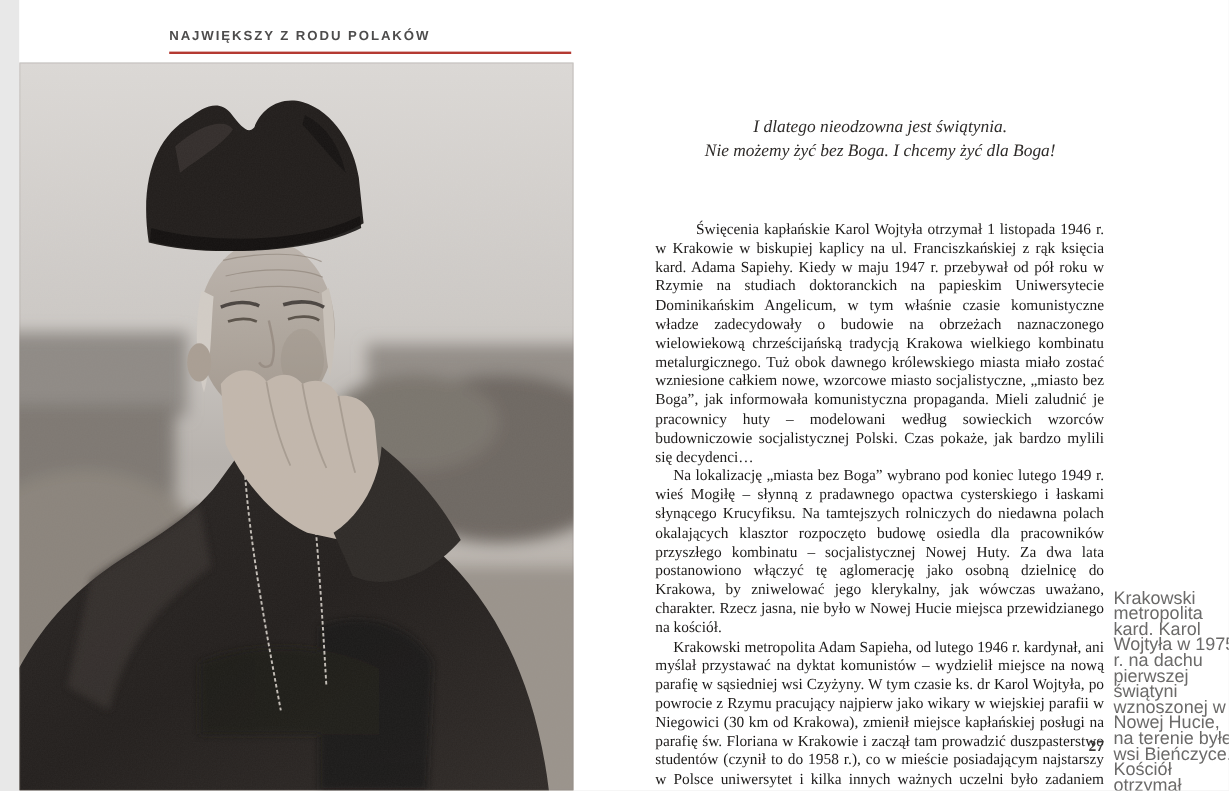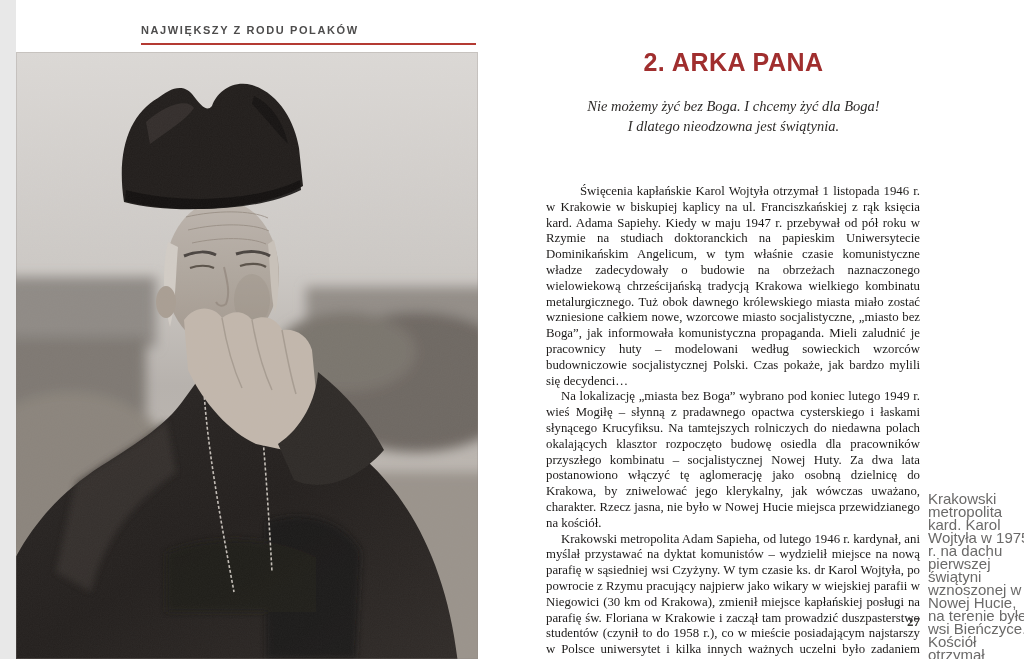--- a/index.html
+++ b/index.html
@@ -166,25 +166,24 @@
         <path d="M266,278 C270,300 274,322 280,342"></path>
       </g>
 
       <path d="M262,392 C286,376 300,348 302,320 C330,342 352,368 368,398 C340,430 304,440 278,428 Z" fill="#2e2a27"></path>
 
       <rect x="0" y="0" width="462" height="607" filter="url(#grain)"></rect>
       <rect x="0" y="0" width="462" height="607" fill="none" stroke="#8a8580" stroke-width="2" opacity="0.25"></rect>
     </svg>
   </figure>
 
-  <h1 class="chapter-title">2. ARKA PANA</h1>
 
   <div class="epigraph">
+    <span style="display:block">I dlatego nieodzowna jest świątynia.</span>
     <span style="display:block">Nie możemy żyć bez Boga. I chcemy żyć dla Boga!</span>
-    <span style="display:block">I dlatego nieodzowna jest świątynia.</span>
   </div>
 
   <div class="body-text">
     <p class="first">Święcenia kapłańskie Karol Wojtyła otrzymał 1 listopada 1946 r. w Krakowie w biskupiej kaplicy na ul. Franciszkańskiej z rąk księcia kard. Adama Sapiehy. Kiedy w maju 1947 r. przebywał od pół roku w Rzymie na studiach doktoranckich na papieskim Uniwersytecie Dominikańskim Angelicum, w tym właśnie czasie komunistyczne władze zadecydowały o budowie na obrzeżach naznaczonego wielowiekową chrześcijańską tradycją Krakowa wielkiego kombinatu metalurgicznego. Tuż obok dawnego królewskiego miasta miało zostać wzniesione całkiem nowe, wzorcowe miasto socjalistyczne, „miasto bez Boga”, jak informowała komunistyczna propaganda. Mieli zaludnić je pracownicy huty – modelowani według sowieckich wzorców budowniczowie socjalistycznej Polski. Czas pokaże, jak bardzo mylili się decydenci…</p>
     <p class="normal">Na lokalizację „miasta bez Boga” wybrano pod koniec lutego 1949 r. wieś Mogiłę – słynną z pradawnego opactwa cysterskiego i łaskami słynącego Krucyfiksu. Na tamtejszych rolniczych do niedawna polach okalających klasztor rozpoczęto budowę osiedla dla pracowników przyszłego kombinatu – socjalistycznej Nowej Huty. Za dwa lata postanowiono włączyć tę aglomerację jako osobną dzielnicę do Krakowa, by zniwelować jego klerykalny, jak wówczas uważano, charakter. Rzecz jasna, nie było w Nowej Hucie miejsca przewidzianego na kościół.</p>
     <p class="normal">Krakowski metropolita Adam Sapieha, od lutego 1946 r. kardynał, ani myślał przystawać na dyktat komunistów – wydzielił miejsce na nową parafię w sąsiedniej wsi Czyżyny. W tym czasie ks. dr Karol Wojtyła, po powrocie z Rzymu pracujący najpierw jako wikary w wiejskiej parafii w Niegowici (30 km od Krakowa), zmienił miejsce kapłańskiej posługi na parafię św. Floriana w Krakowie i zaczął tam prowadzić duszpasterstwo studentów (czynił to do 1958 r.), co w mieście posiadającym najstarszy w Polsce uniwersytet i kilka innych ważnych uczelni było zadaniem szczególnie odpowiedzialnym.</p>
   </div>
 
   <aside class="sidenote">Krakowski metropolita kard. Karol Wojtyła w 1975 r. na dachu pierwszej świątyni wznoszonej w Nowej Hucie, na terenie byłej wsi Bieńczyce. Kościół otrzymał wezwanie Matki Bożej Królowej Polski, a popularnie zwany jest do dziś Arką Pana.</aside>
 

